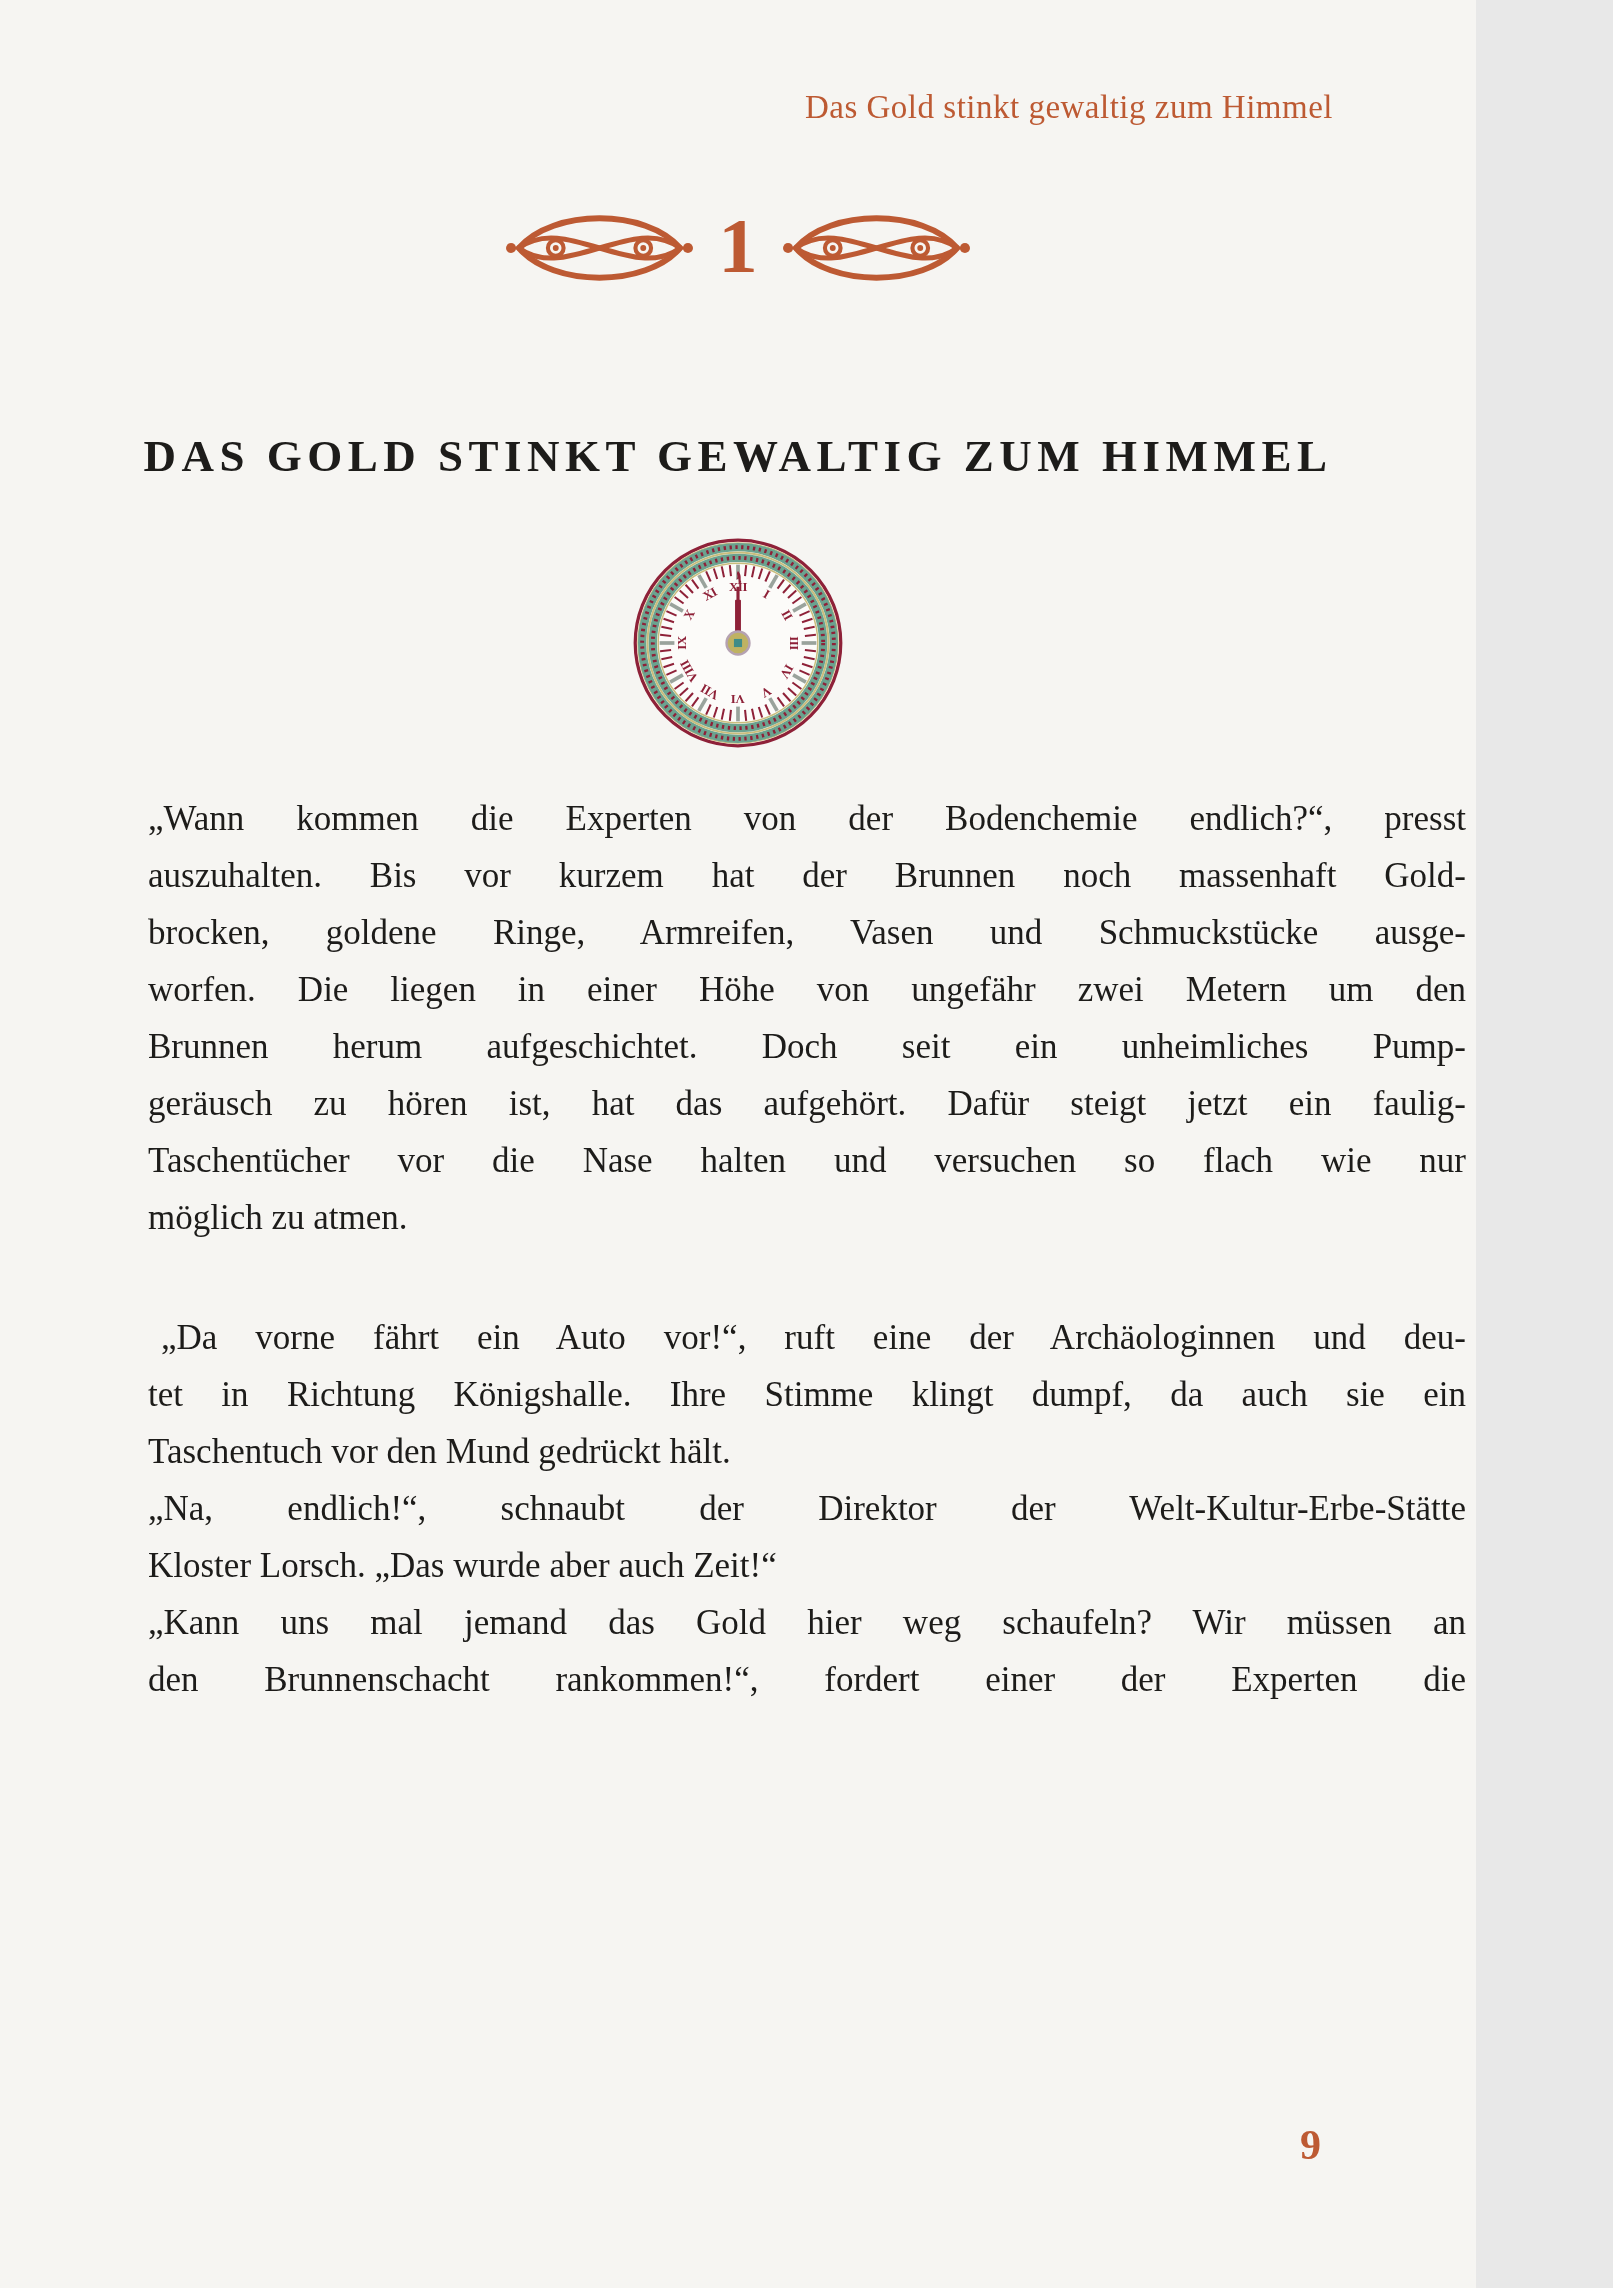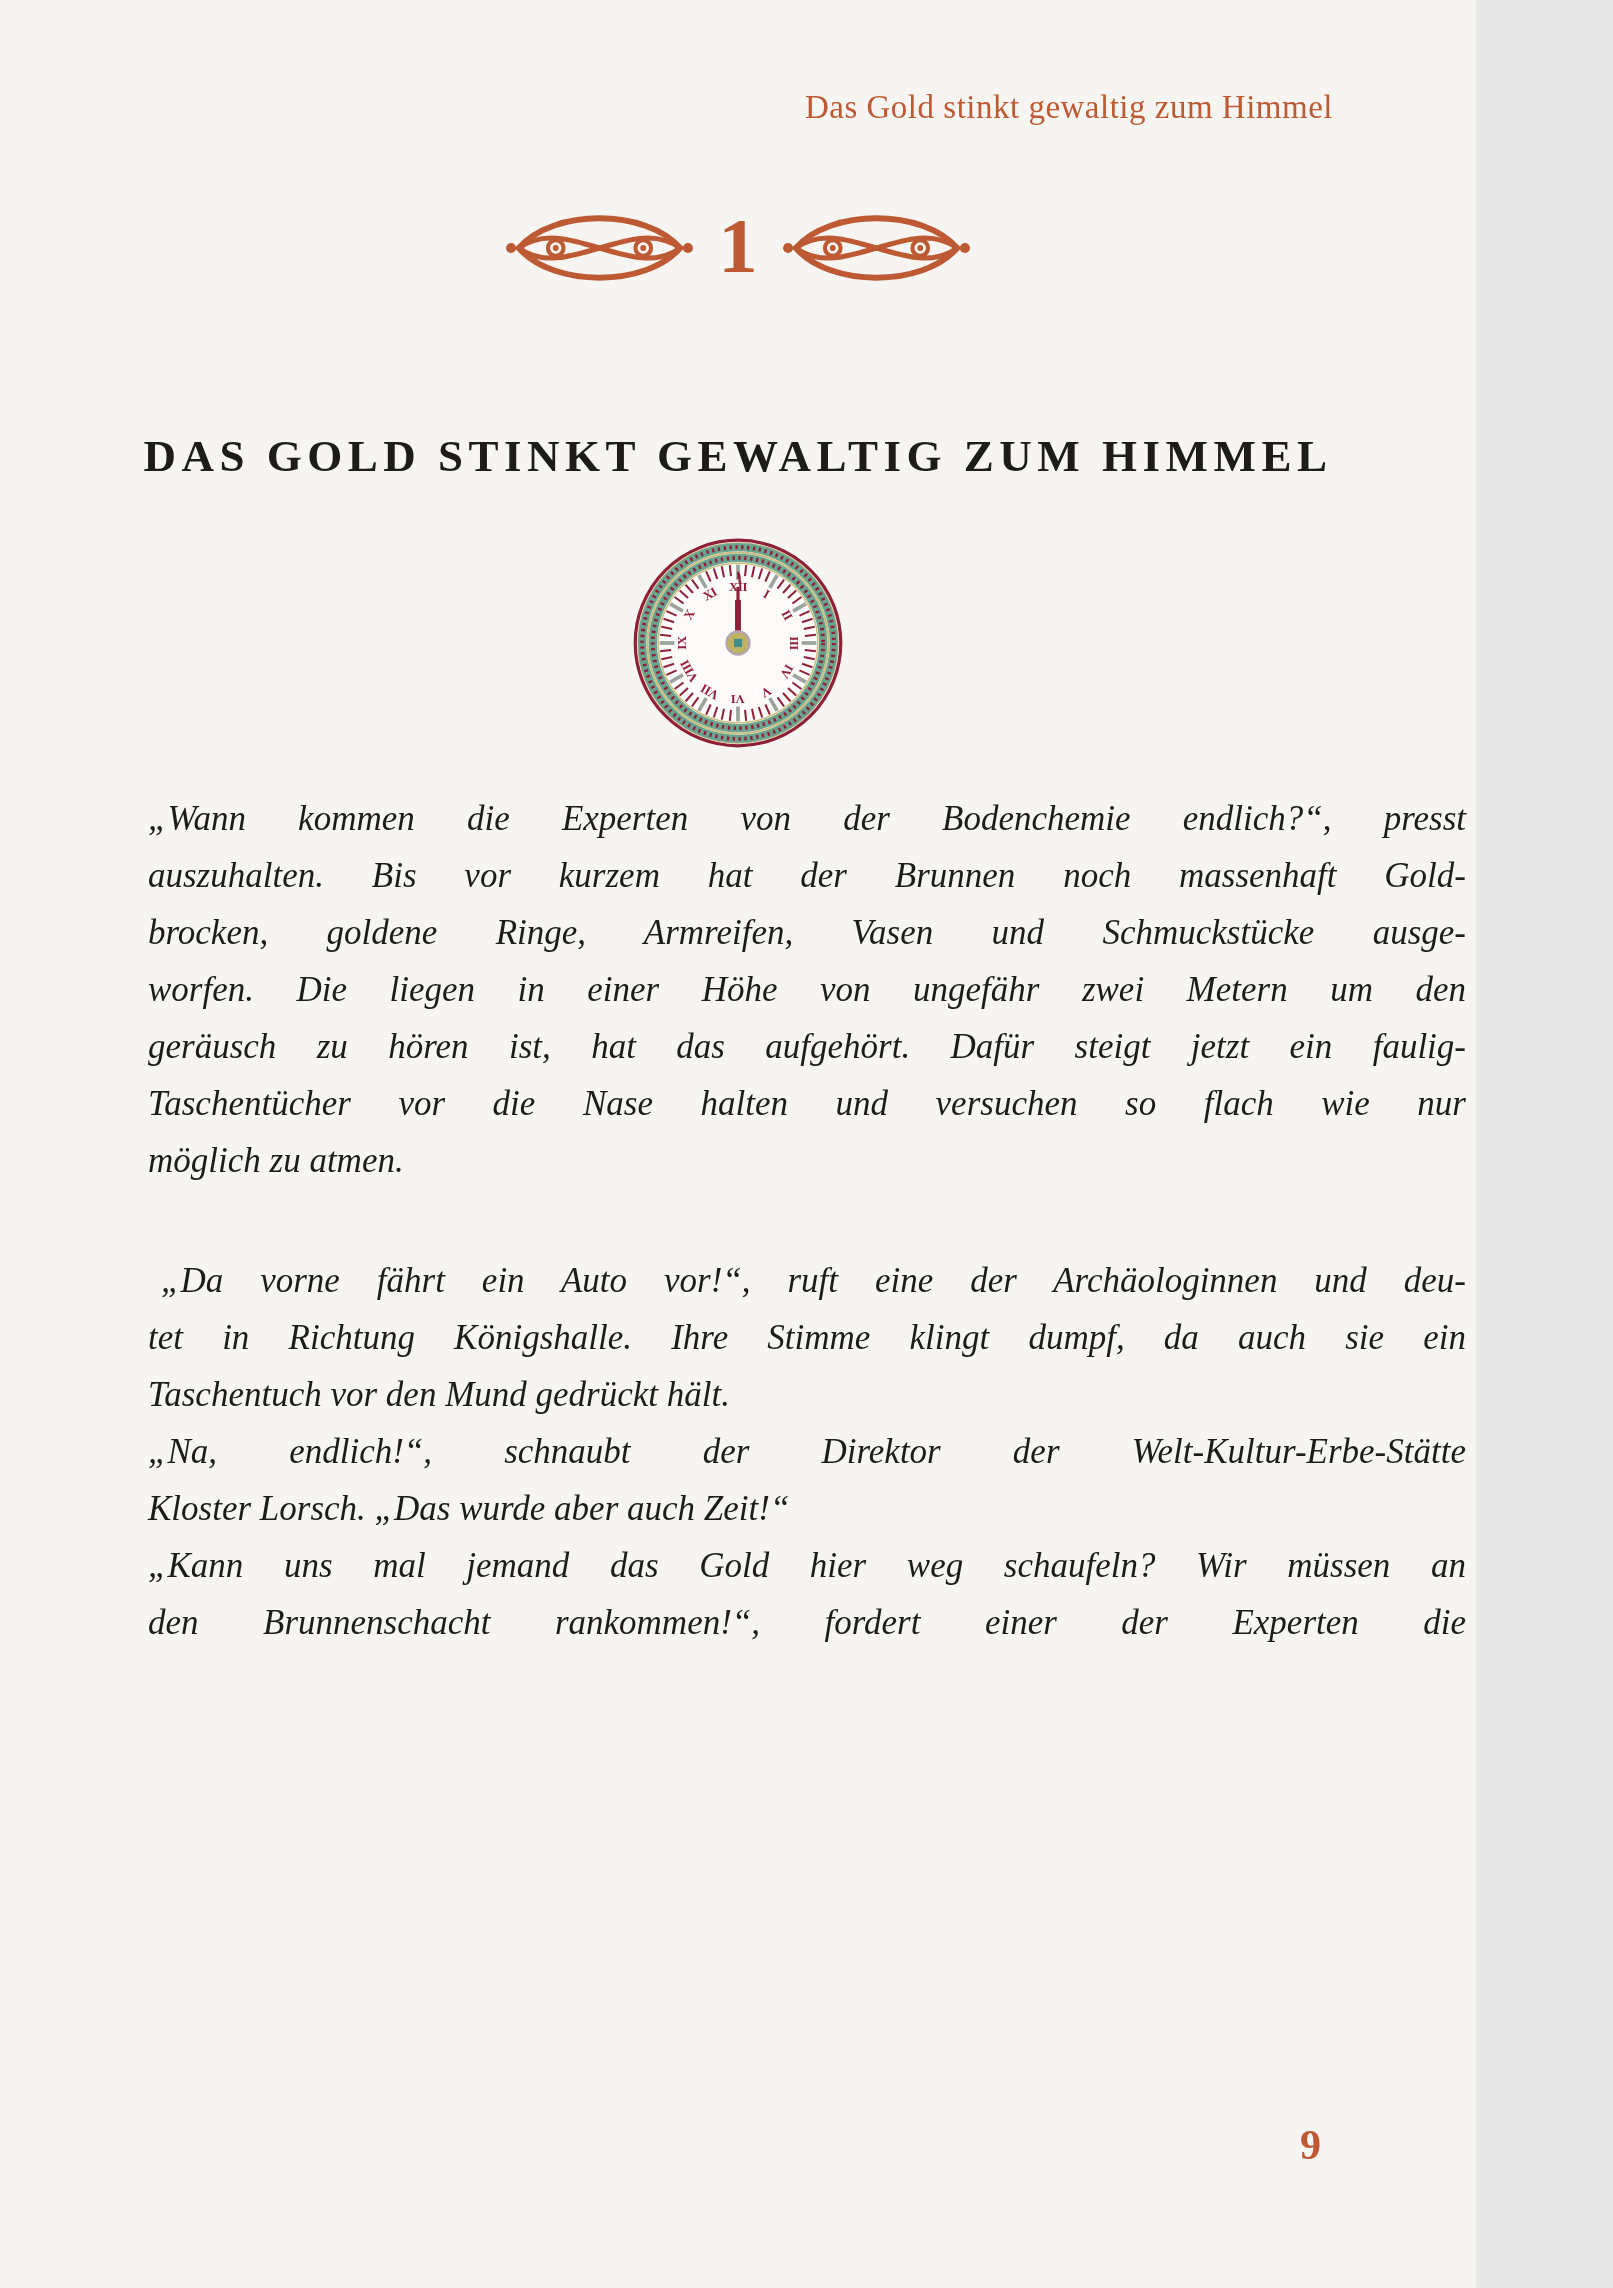--- a/index.html
+++ b/index.html
@@ -67,21 +67,20 @@
   }
   .hand{fill:var(--maroon);}
   .body-text{
     position:absolute;top:790px;left:148px;width:1318px;
     font-size:35px;line-height:57px;
   }
   .line{
     text-align:justify;
     text-align-last:justify;
     text-justify:inter-word;
-    font-style:italic;
   }
   .line.no-stretch{text-align-last:left;}
   .line.indent{text-indent:13px;}
   .para-gap{margin-top:63px;}
   .page-number{
     position:absolute;top:2121px;right:155px;
     font-size:42px;font-weight:bold;
     color:var(--orange);
   }
 </style>
@@ -221,20 +220,21 @@
         <rect x="110.6" y="110.6" width="8.8" height="8.8" fill="var(--teal-dark)"></rect>
       </g>
     </svg>
   </div>
 
   <div id="body-text" class="body-text">
       <div class="line">„Wann kommen die Experten von der Bodenchemie endlich?“, presst</div>
       <div class="line">auszuhalten. Bis vor kurzem hat der Brunnen noch massenhaft Gold-</div>
       <div class="line">brocken, goldene Ringe, Armreifen, Vasen und Schmuckstücke ausge-</div>
       <div class="line">worfen. Die liegen in einer Höhe von ungefähr zwei Metern um den</div>
+      <div class="line">Brunnen herum aufgeschichtet. Doch seit ein unheimliches Pump-</div>
       <div class="line">geräusch zu hören ist, hat das aufgehört. Dafür steigt jetzt ein faulig-</div>
       <div class="line">Taschentücher vor die Nase halten und versuchen so flach wie nur</div>
       <div class="line no-stretch">möglich zu atmen.</div>
       <div class="line indent para-gap">„Da vorne fährt ein Auto vor!“, ruft eine der Archäologinnen und deu-</div>
       <div class="line">tet in Richtung Königshalle. Ihre Stimme klingt dumpf, da auch sie ein</div>
       <div class="line no-stretch">Taschentuch vor den Mund gedrückt hält.</div>
       <div class="line">„Na, endlich!“, schnaubt der Direktor der Welt-Kultur-Erbe-Stätte</div>
       <div class="line no-stretch">Kloster Lorsch. „Das wurde aber auch Zeit!“</div>
       <div class="line">„Kann uns mal jemand das Gold hier weg schaufeln? Wir müssen an</div>
       <div class="line">den Brunnenschacht rankommen!“, fordert einer der Experten die</div>

